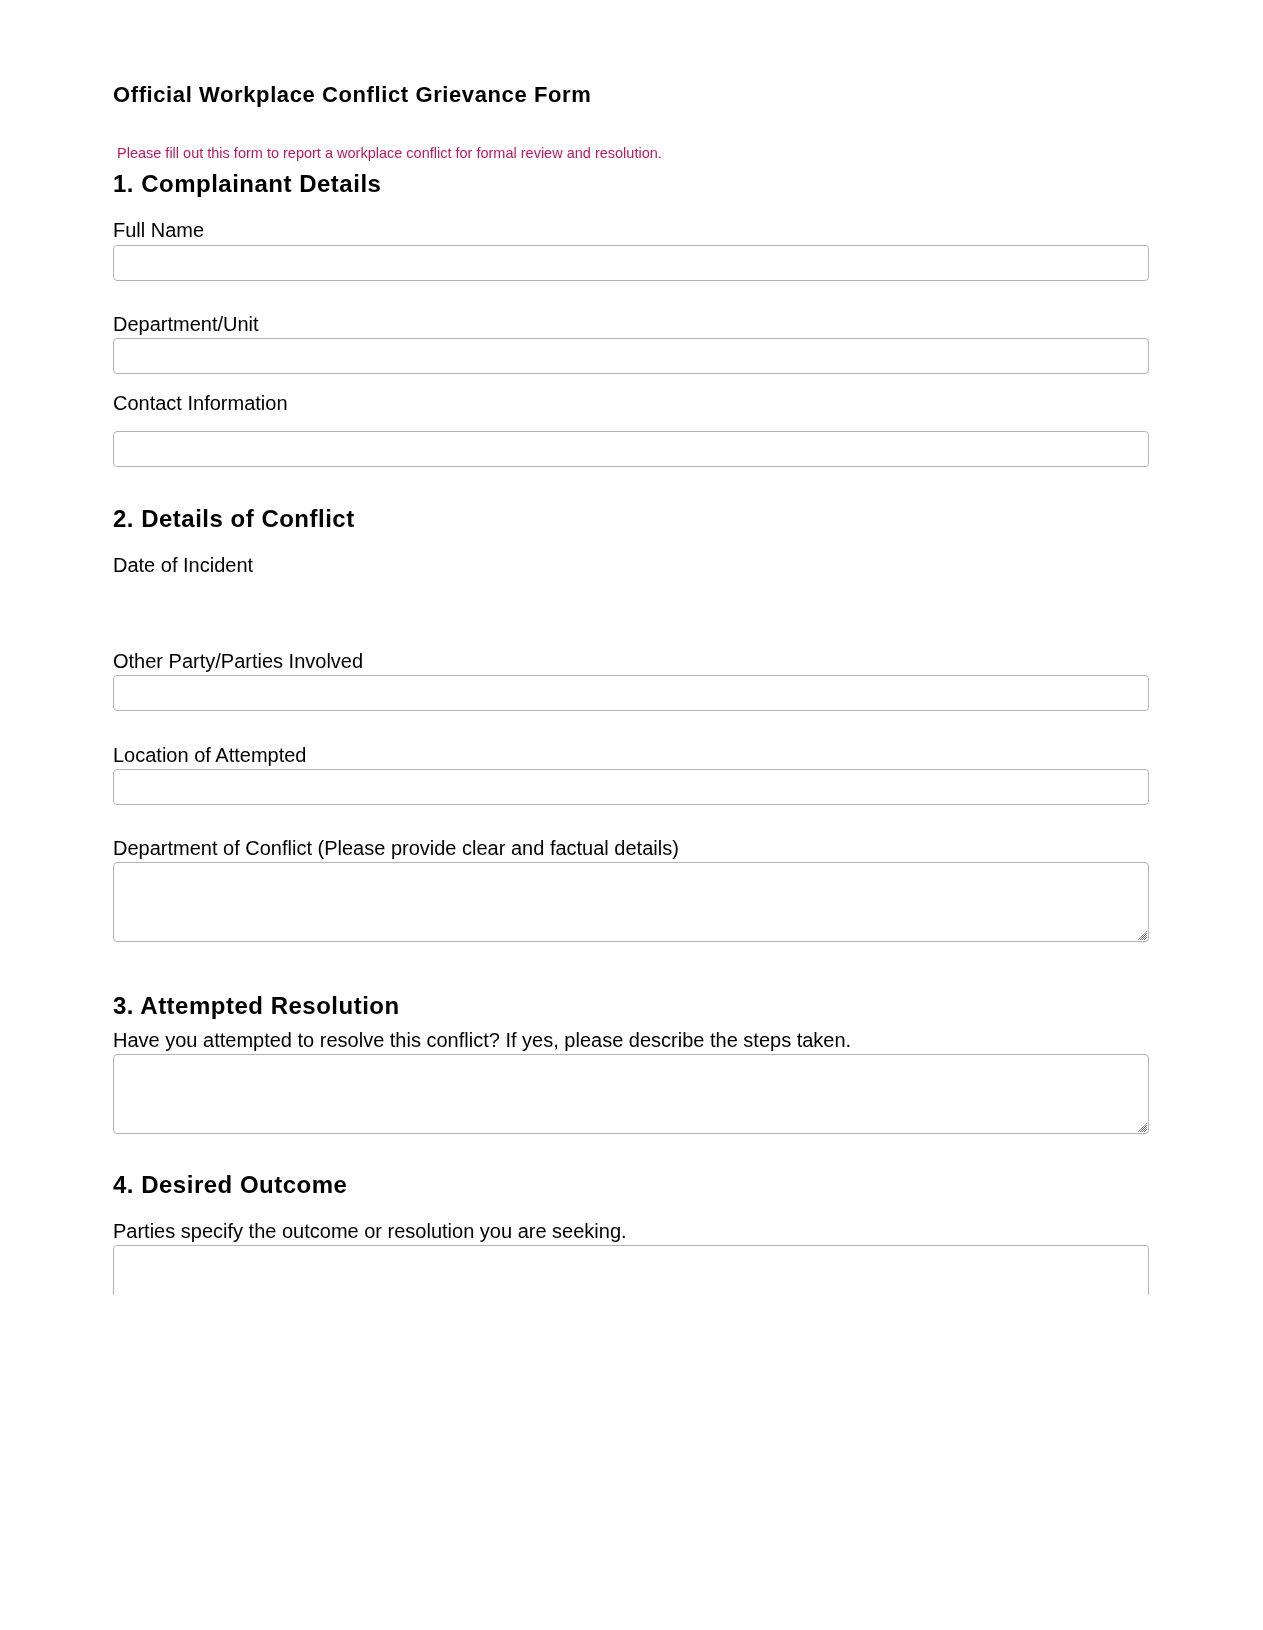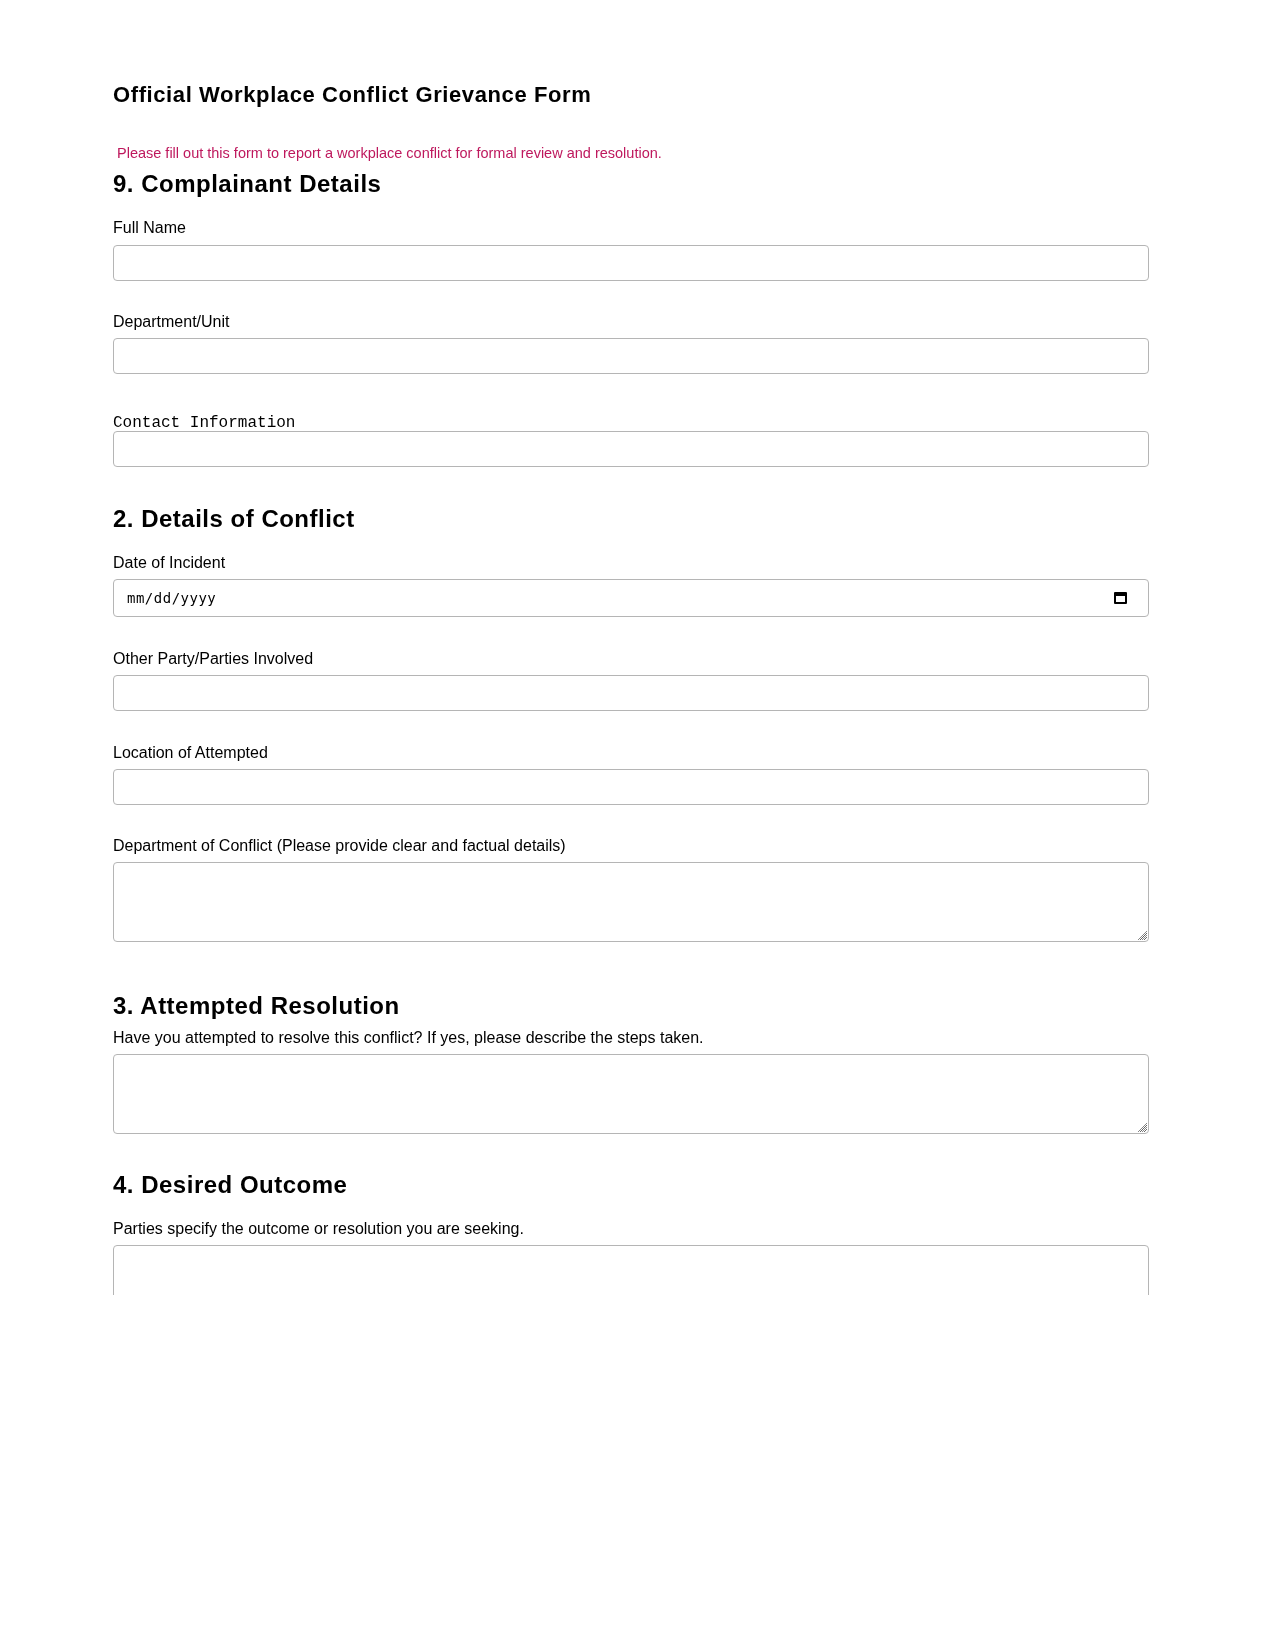--- a/index.html
+++ b/index.html
@@ -47,21 +47,21 @@
       left: 0;
       margin: 0;
       font-size: 24px;
       font-weight: bold;
       letter-spacing: 0.5px;
       white-space: nowrap;
     }
     .field-label {
       position: absolute;
       left: 0;
-      font-size: 16px;
+      font-size: 20px;
       white-space: nowrap;
     }
     .text-input, .date-input, .text-area {
       position: absolute;
       left: 0;
       width: 1036px;
       box-sizing: border-box;
       border: 1px solid #b5b5b5;
       border-radius: 4px;
       background: #fff;
@@ -123,38 +123,34 @@
     }
   </style>
 </head>
 <body>
 
 <div class="form-container">
 
   <h1 class="page-title">Official Workplace Conflict Grievance Form</h1>
   <p class="subtitle">Please fill out this form to report a workplace conflict for formal review and resolution.</p>
 
-  <h2 class="section-heading" style="top:170px;">9. Complainant Details</h2>
+  <h2 class="section-heading" style="top:170px;">1. Complainant Details</h2>
 
   <label class="field-label" style="top:219px;">Full Name</label>
   <input class="text-input" type="text" style="top: 245px;" value="">
 
   <label class="field-label" style="top:313px;">Department/Unit</label>
   <input class="text-input" type="text" style="top: 338px;" value="">
 
-  <label class="field-label" style="top:414px;font-family:Liberation Mono, monospace;">Contact Information</label>
+  <label class="field-label" style="top:392px;">Contact Information</label>
   <input class="text-input" type="text" style="top: 431px;" value="">
 
   <h2 class="section-heading" style="top:505px;text-align:center;">2. Details of Conflict</h2>
 
   <label class="field-label" style="top:554px;">Date of Incident</label>
-  <div class="date-input" style="top:579px;">
-    <span class="date-placeholder">mm/dd/yyyy</span>
-    <span class="calendar-icon"></span>
-  </div>
 
   <label class="field-label" style="top:650px;">Other Party/Parties Involved</label>
   <input class="text-input" type="text" style="top: 675px;" value="">
 
   <label class="field-label" style="top:744px;">Location of Attempted</label>
   <input class="text-input" type="text" style="top: 769px;" value="">
 
   <label class="field-label" style="top:837px;">Department of Conflict (Please provide clear and factual details)</label>
   <div class="textarea-wrap" style="top:862px;">
     <textarea class="text-area" style=""></textarea>

